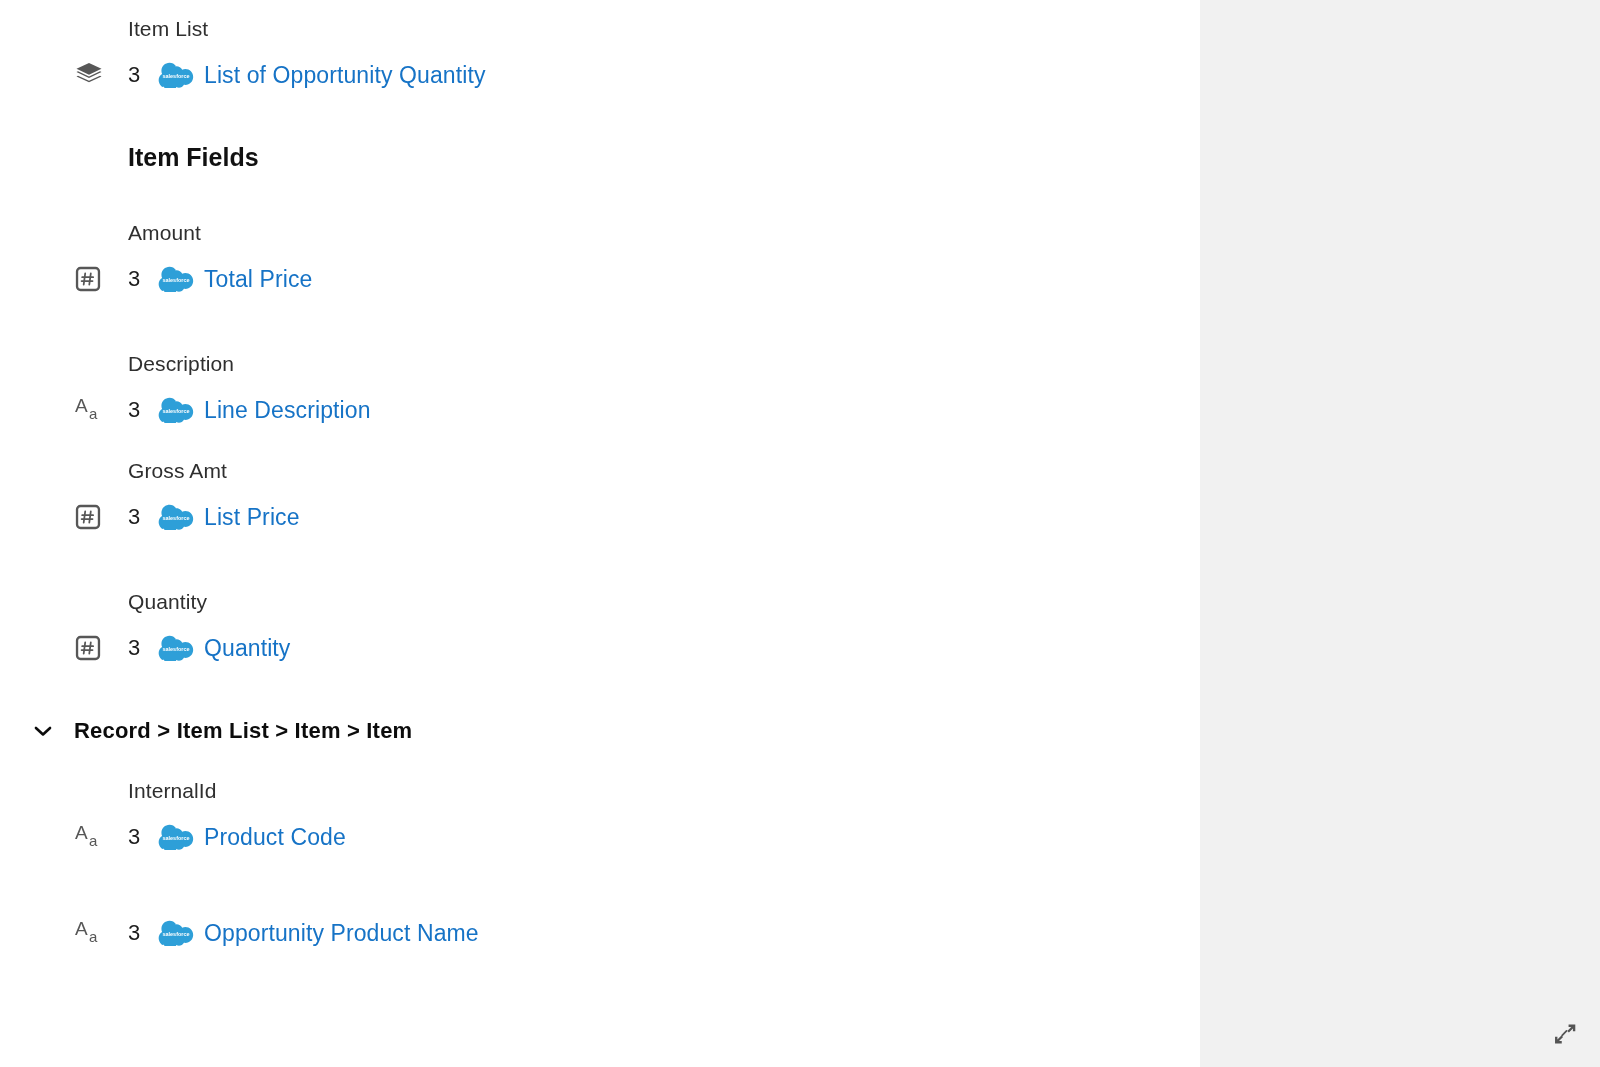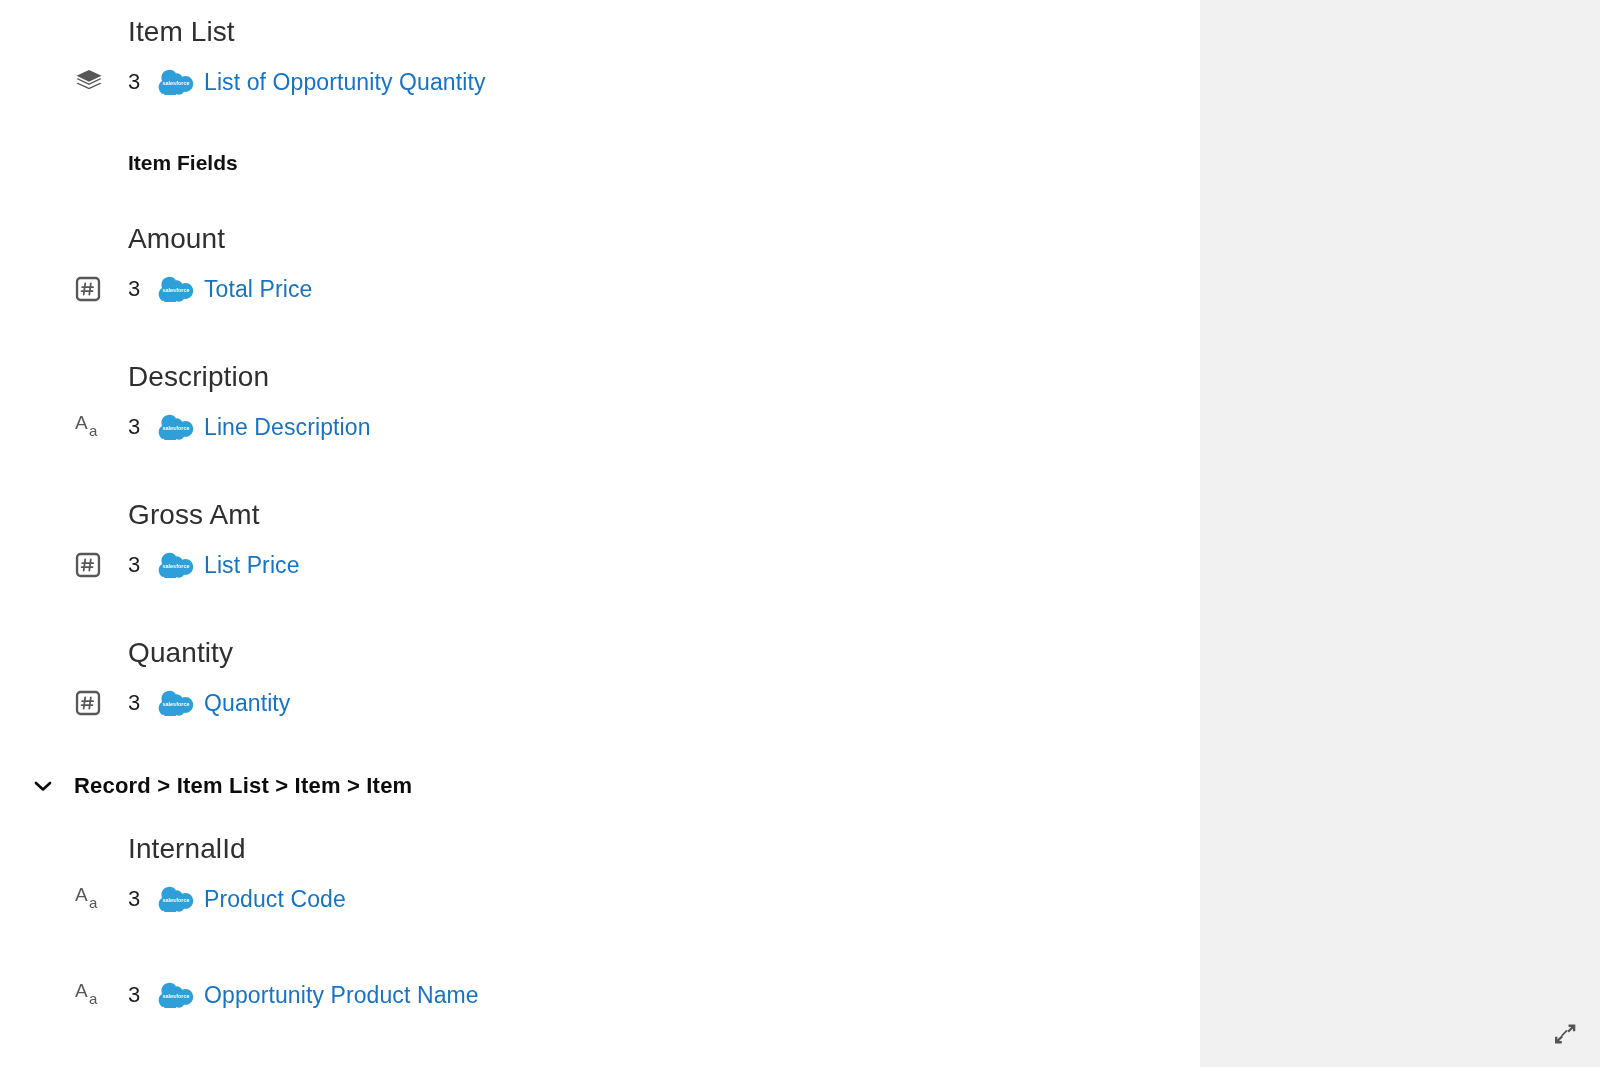--- a/index.html
+++ b/index.html
@@ -42,21 +42,21 @@
     top: 0;
     right: 0;
     padding: 0;
   }
 
   
   .field-block {
     position: relative;
   }
   .field-label {
-    font-size: 28px;
+    font-size: 21px;
     color: #2f2f2f;
     line-height: 1;
     padding-left: 128px;
     font-weight: 400;
     letter-spacing: 0.1px;
   }
 
   .mapping-row {
     display: flex;
     align-items: center;
@@ -95,21 +95,21 @@
     font-size: 23px;
     color: #1673c6;
     text-decoration: none;
     cursor: pointer;
     white-space: nowrap;
     letter-spacing: 0.1px;
   }
 
   
   .section-heading {
-    font-size: 21px;
+    font-size: 25px;
     font-weight: bold;
     color: #111111;
     padding-left: 128px;
     line-height: 1;
   }
 
   
   .group-header {
     display: flex;
     align-items: center;
@@ -212,21 +212,21 @@
           <span class="sf-logo">
             <svg width="36" height="26" viewBox="0 0 72 52" aria-hidden="true">
               <path d="M28 9c3-3.4 7.2-5.5 11.9-5.5 6.2 0 11.6 3.5 14.5 8.7 2.5-1.1 5.3-1.7 8.2-1.7 11 0 19.9 9 19.9 20.2S73.6 51 62.6 51c-1.3 0-2.7-.1-3.9-.4-2.5 4.5-7.4 7.6-12.9 7.6-2.3 0-4.5-.5-6.5-1.5-2.6 6.1-8.6 10.4-15.7 10.4-7.4 0-13.7-4.6-16.1-11.1-1 .2-2.1.3-3.2.3C1.9 56.3-6 48.3-6 38.4c0-6.6 3.6-12.4 8.8-15.5-1.1-2.5-1.7-5.2-1.7-8.1C1.1 3.6 10.4-5.6 21.8-5.6 28.5-5.6 34.5-2.4 38.3 2.6" transform="translate(6,6) scale(0.78)" fill="#2e9fd8"></path>
               <text x="36" y="31" text-anchor="middle" font-family="Liberation Sans, sans-serif" font-size="11" font-weight="bold" fill="#ffffff">salesforce</text>
             </svg>
           </span>
           <span class="target-link">Line Description</span>
         </div>
       </div>
 
-      <div class="field-block" style="margin-top:52px;">
+      <div class="field-block" style="margin-top:28px;">
         <div class="field-label">Gross Amt</div>
         <div class="mapping-row" style="margin-top:14px;">
           <span class="type-icon">
             <svg width="28" height="28" viewBox="0 0 24 24" aria-hidden="true">
               <rect x="2.6" y="2.6" width="18.8" height="18.8" rx="3" ry="3" fill="none" stroke="#575757" stroke-width="2"></rect>
               <path d="M9.6 7.2 8.3 16.8M14.4 7.2 13.1 16.8M7 10.4h9.4M6.5 13.8h9.4" stroke="#575757" stroke-width="1.5" stroke-linecap="round" fill="none"></path>
             </svg>
           </span>
           <span class="count">3</span>
           <span class="sf-logo">

